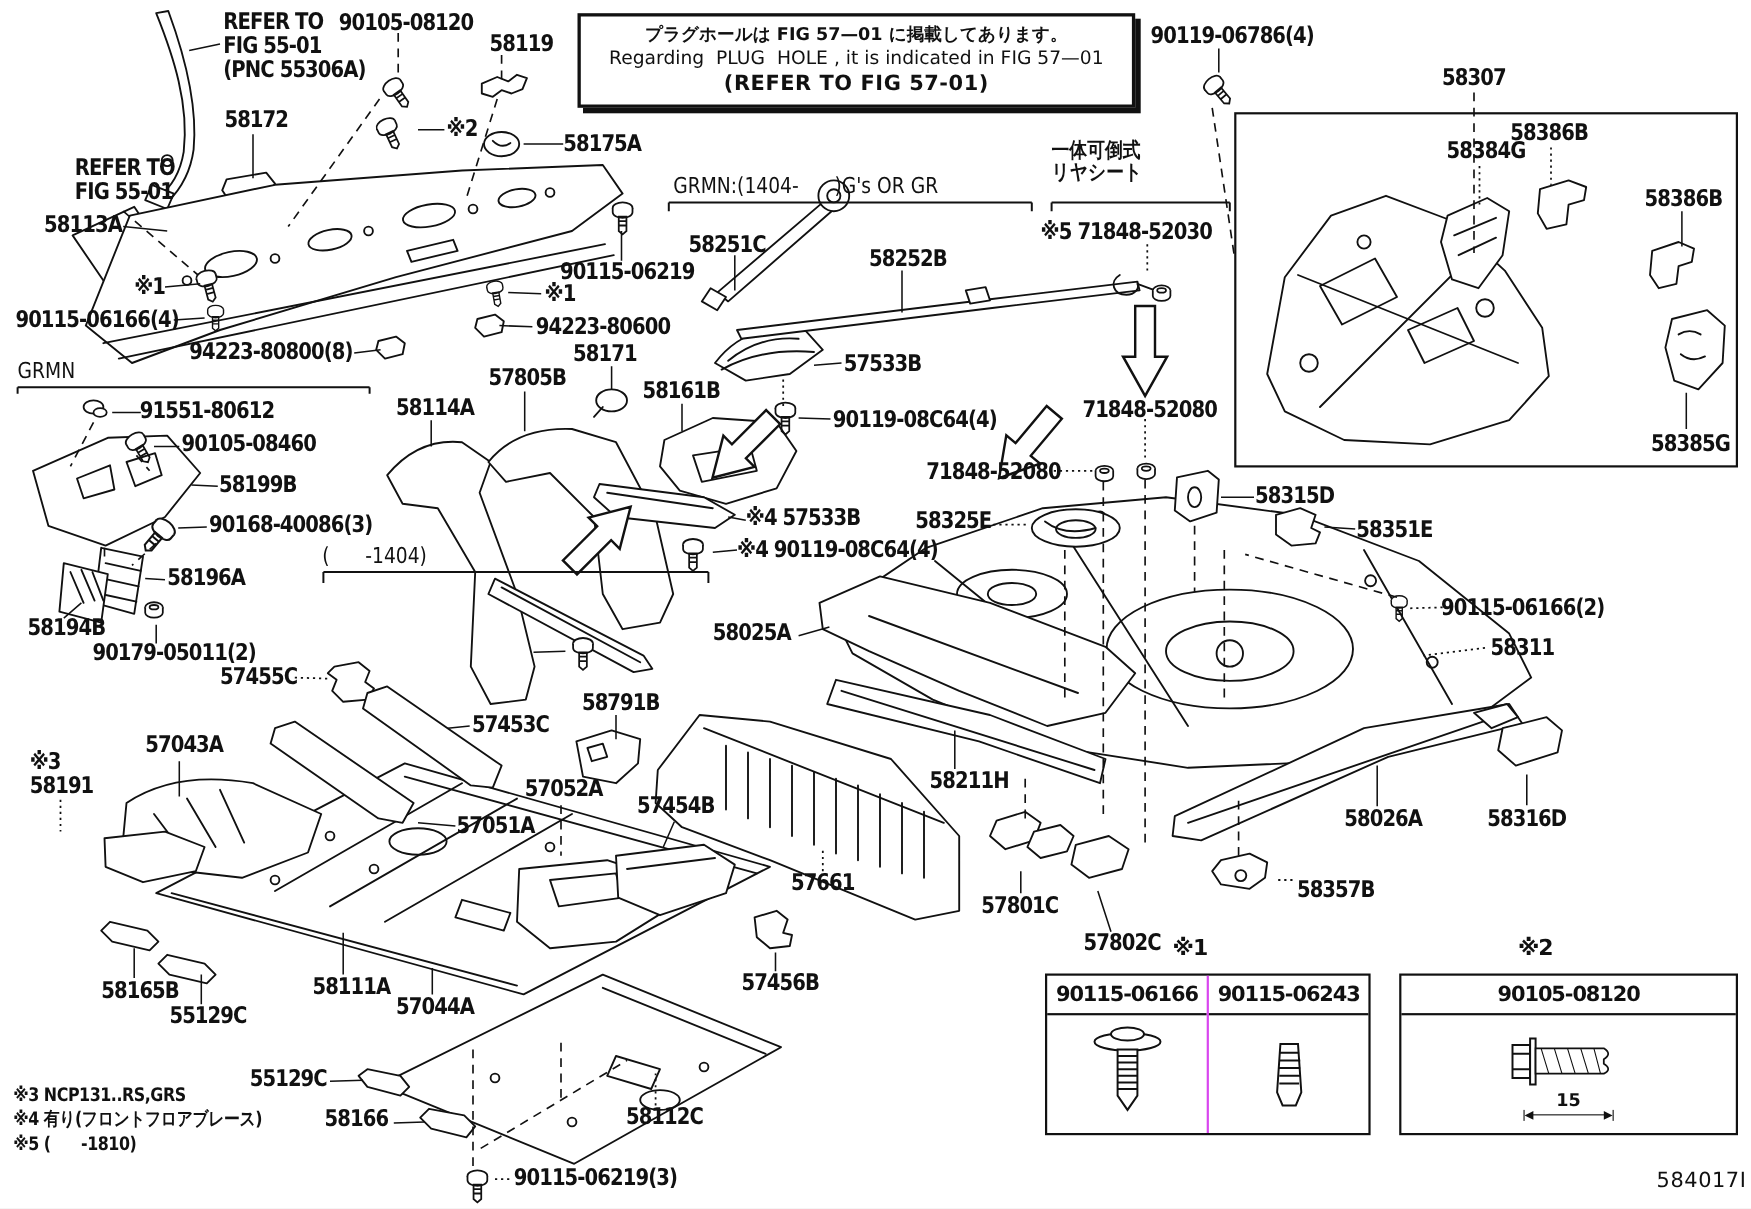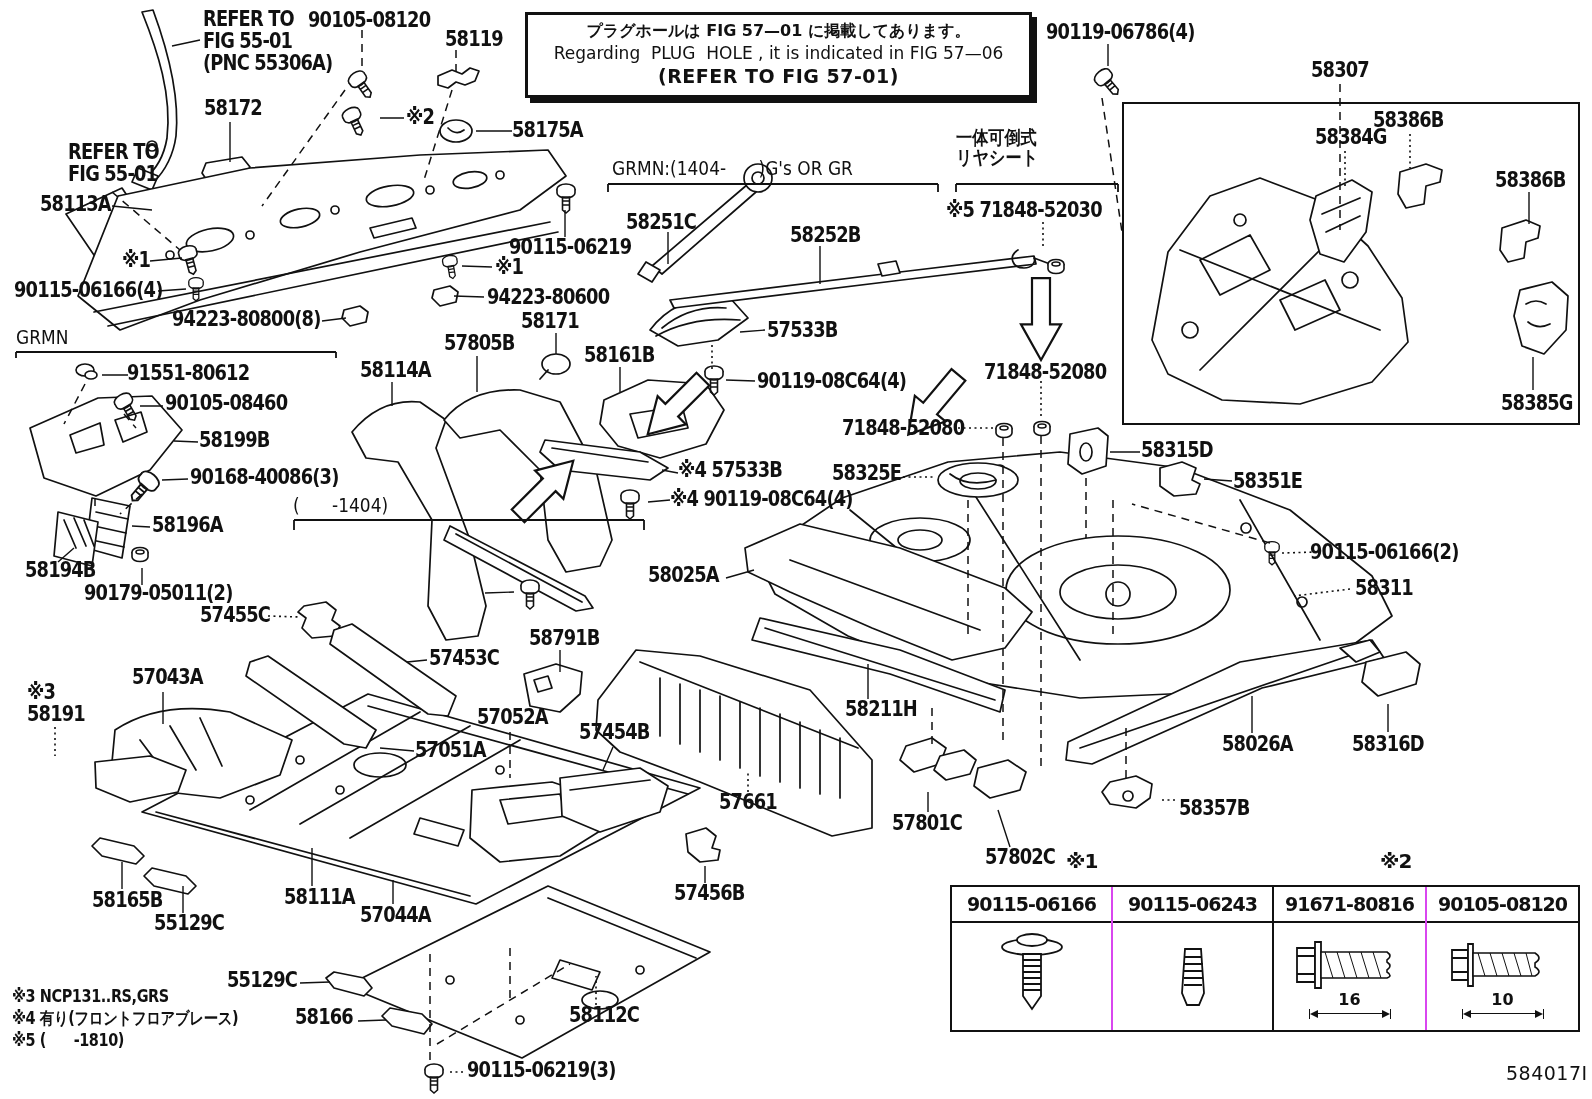--- a/index.html
+++ b/index.html
@@ -292,28 +292,28 @@
 
     <path fill="none" stroke="#111" stroke-width="1.8" d="
       M16,352 H336 M16,352 v6 M336,352 v6
       M608,184 H938 M608,184 v8 M938,184 v8
       M956,184 H1118 M956,184 v8 M1118,184 v8
       M294,520 H644 M294,520 v10 M644,520 v10"></path>
   </svg>
 
   <div class="notebox">
     <div class="nb1">プラグホールは FIG 57—01 に掲載してあります。</div>
-    <div class="nb2">Regarding  PLUG  HOLE , it is indicated in FIG 57—06</div>
+    <div class="nb2">Regarding  PLUG  HOLE , it is indicated in FIG 57—01</div>
     <div class="nb3">(REFER TO FIG 57-01)</div>
   </div>
 
   <div class="insetbox"></div>
 
   <div class="tmark" style="left:1066px;top:849px">※1</div>
-  <div class="ftable" style="left:950px;top:885px;width:324px;height:147px">
+  <div class="ftable" style="left:950px;top:885px;width:296px;height:147px">
     <div class="fcol">
       <div class="fhead">90115-06166</div>
       <div class="fcell">
         <svg width="90" height="100" viewBox="0 0 90 100">
           <g fill="#fff" stroke="#111" stroke-width="1.8">
             <ellipse cx="45" cy="20" rx="30" ry="8"></ellipse>
             <ellipse cx="45" cy="13" rx="15" ry="6"></ellipse>
             <path d="M36,27 h18 v42 l-9,13 -9,-13 z"></path>
             <path d="M36,33 h18 M36,39 h18 M36,45 h18 M36,51 h18 M36,57 h18 M36,63 h18" fill="none"></path>
           </g>
@@ -329,56 +329,33 @@
             <path d="M36,30 h18 M36,37 h19 M35,44 h20 M36,51 h19 M36,58 h18" fill="none"></path>
           </g>
         </svg>
       </div>
     </div>
   </div>
 
   <div class="tmark" style="left:1380px;top:849px">※2</div>
   <div class="ftable" style="left:1272px;top:885px;width:308px;height:147px">
     <div class="fcol">
-      <div class="fhead">91671-80816</div>
-      <div class="fcell">
-        <svg width="130" height="62" viewBox="0 0 130 62">
-          <g fill="#fff" stroke="#111" stroke-width="1.8">
-            <path d="M12,14 h18 v34 h-18 z"></path>
-            <path d="M12,22 h18 M12,40 h18" fill="none"></path>
-            <path d="M30,8 h6 v46 h-6 z"></path>
-            <path d="M36,18 h66 q6,4 0,8 v2 q6,4 0,8 v2 q6,4 0,6 h-66 z" stroke-width="1.6"></path>
-            <path d="M40,18 l8,26 M52,18 l8,26 M64,18 l8,26 M76,18 l8,26 M88,18 l8,26" fill="none" stroke-width="1"></path>
-          </g>
-        </svg>
-        <div class="dimwrap">
-          <span class="dimnum">16</span>
-          <span class="dimline">
-              <i class="l"></i>
-              <i class="r"></i>
-              <u class="l"></u>
-              <u class="r"></u>
-            </span>
-        </div>
-      </div>
-    </div>
-    <div class="fcol">
       <div class="fhead">90105-08120</div>
       <div class="fcell">
         <svg width="130" height="62" viewBox="0 0 130 62">
           <g fill="#fff" stroke="#111" stroke-width="1.8">
             <path d="M14,16 h16 v30 h-16 z"></path>
             <path d="M14,24 h16 M14,38 h16" fill="none"></path>
             <path d="M30,10 h5 v42 h-5 z"></path>
             <path d="M35,19 h62 q8,5 0,10 v4 q8,5 0,9 h-62 z" stroke-width="1.6"></path>
             <path d="M40,19 l7,23 M52,19 l7,23 M64,19 l7,23 M76,19 l7,23 M88,19 l6,23" fill="none" stroke-width="1"></path>
           </g>
         </svg>
         <div class="dimwrap">
-          <span class="dimnum">10</span>
+          <span class="dimnum">15</span>
           <span class="dimline">
               <i class="l"></i>
               <i class="r"></i>
               <u class="l"></u>
               <u class="r"></u>
             </span>
         </div>
       </div>
     </div>
   </div>

